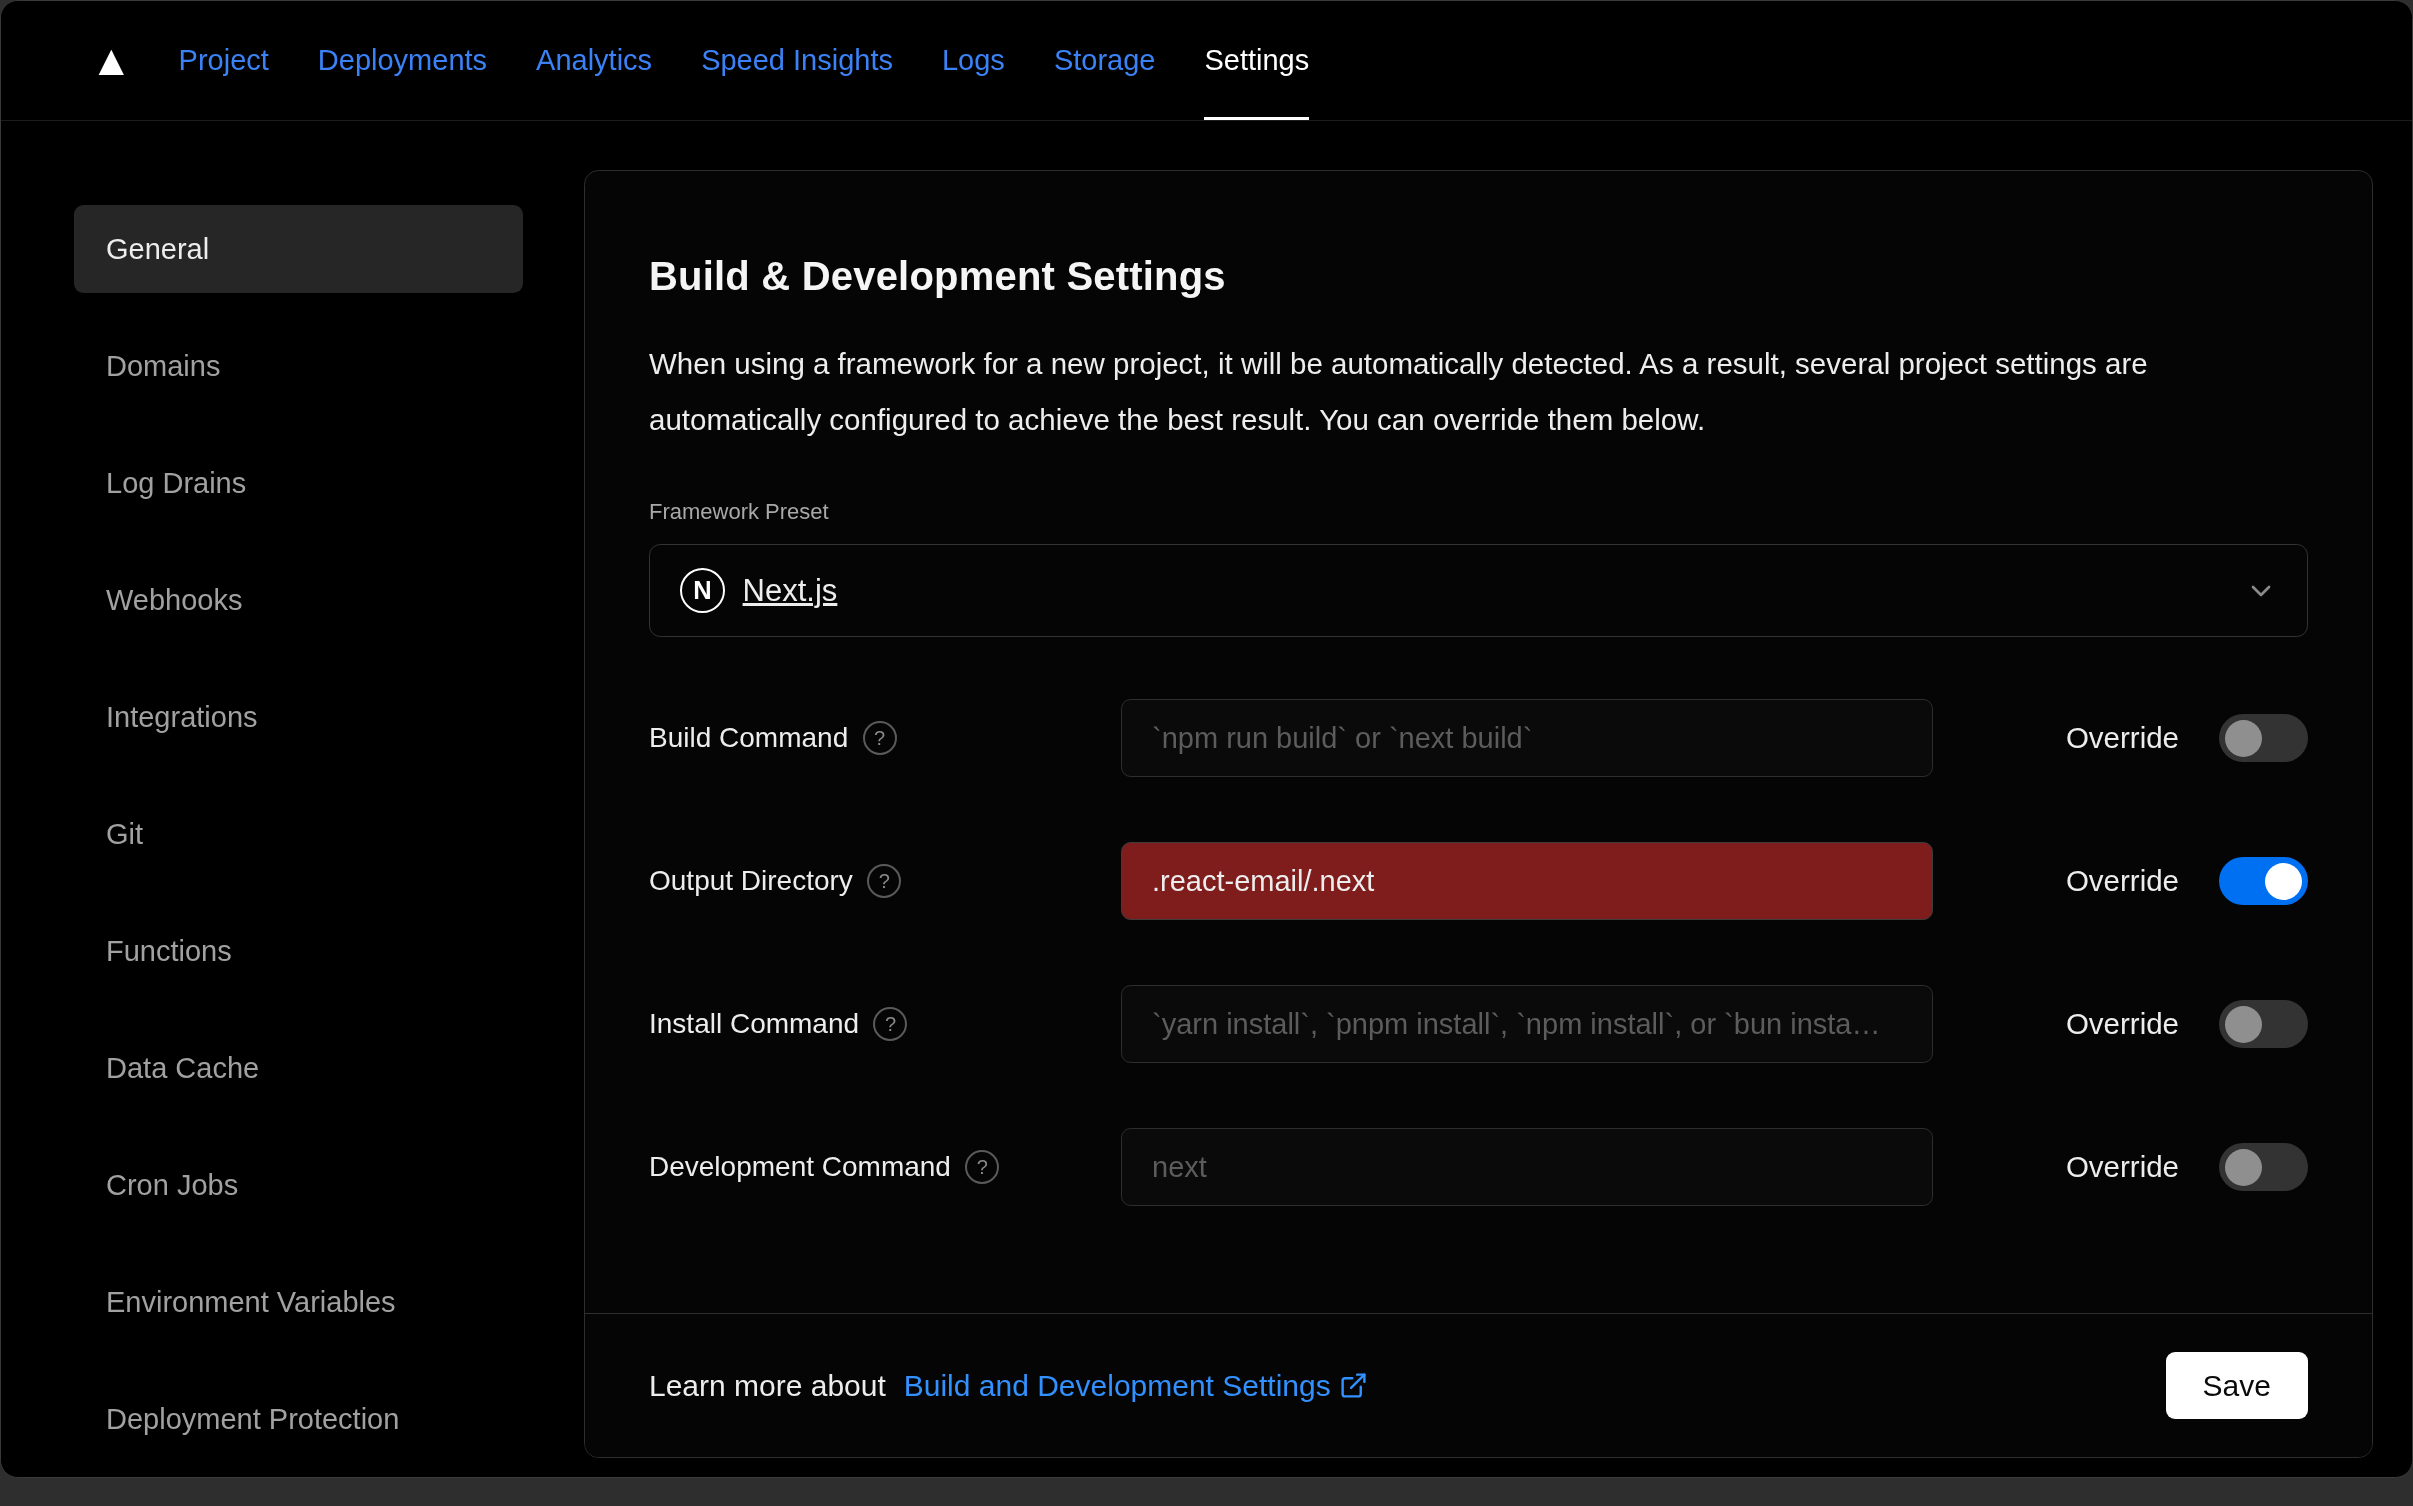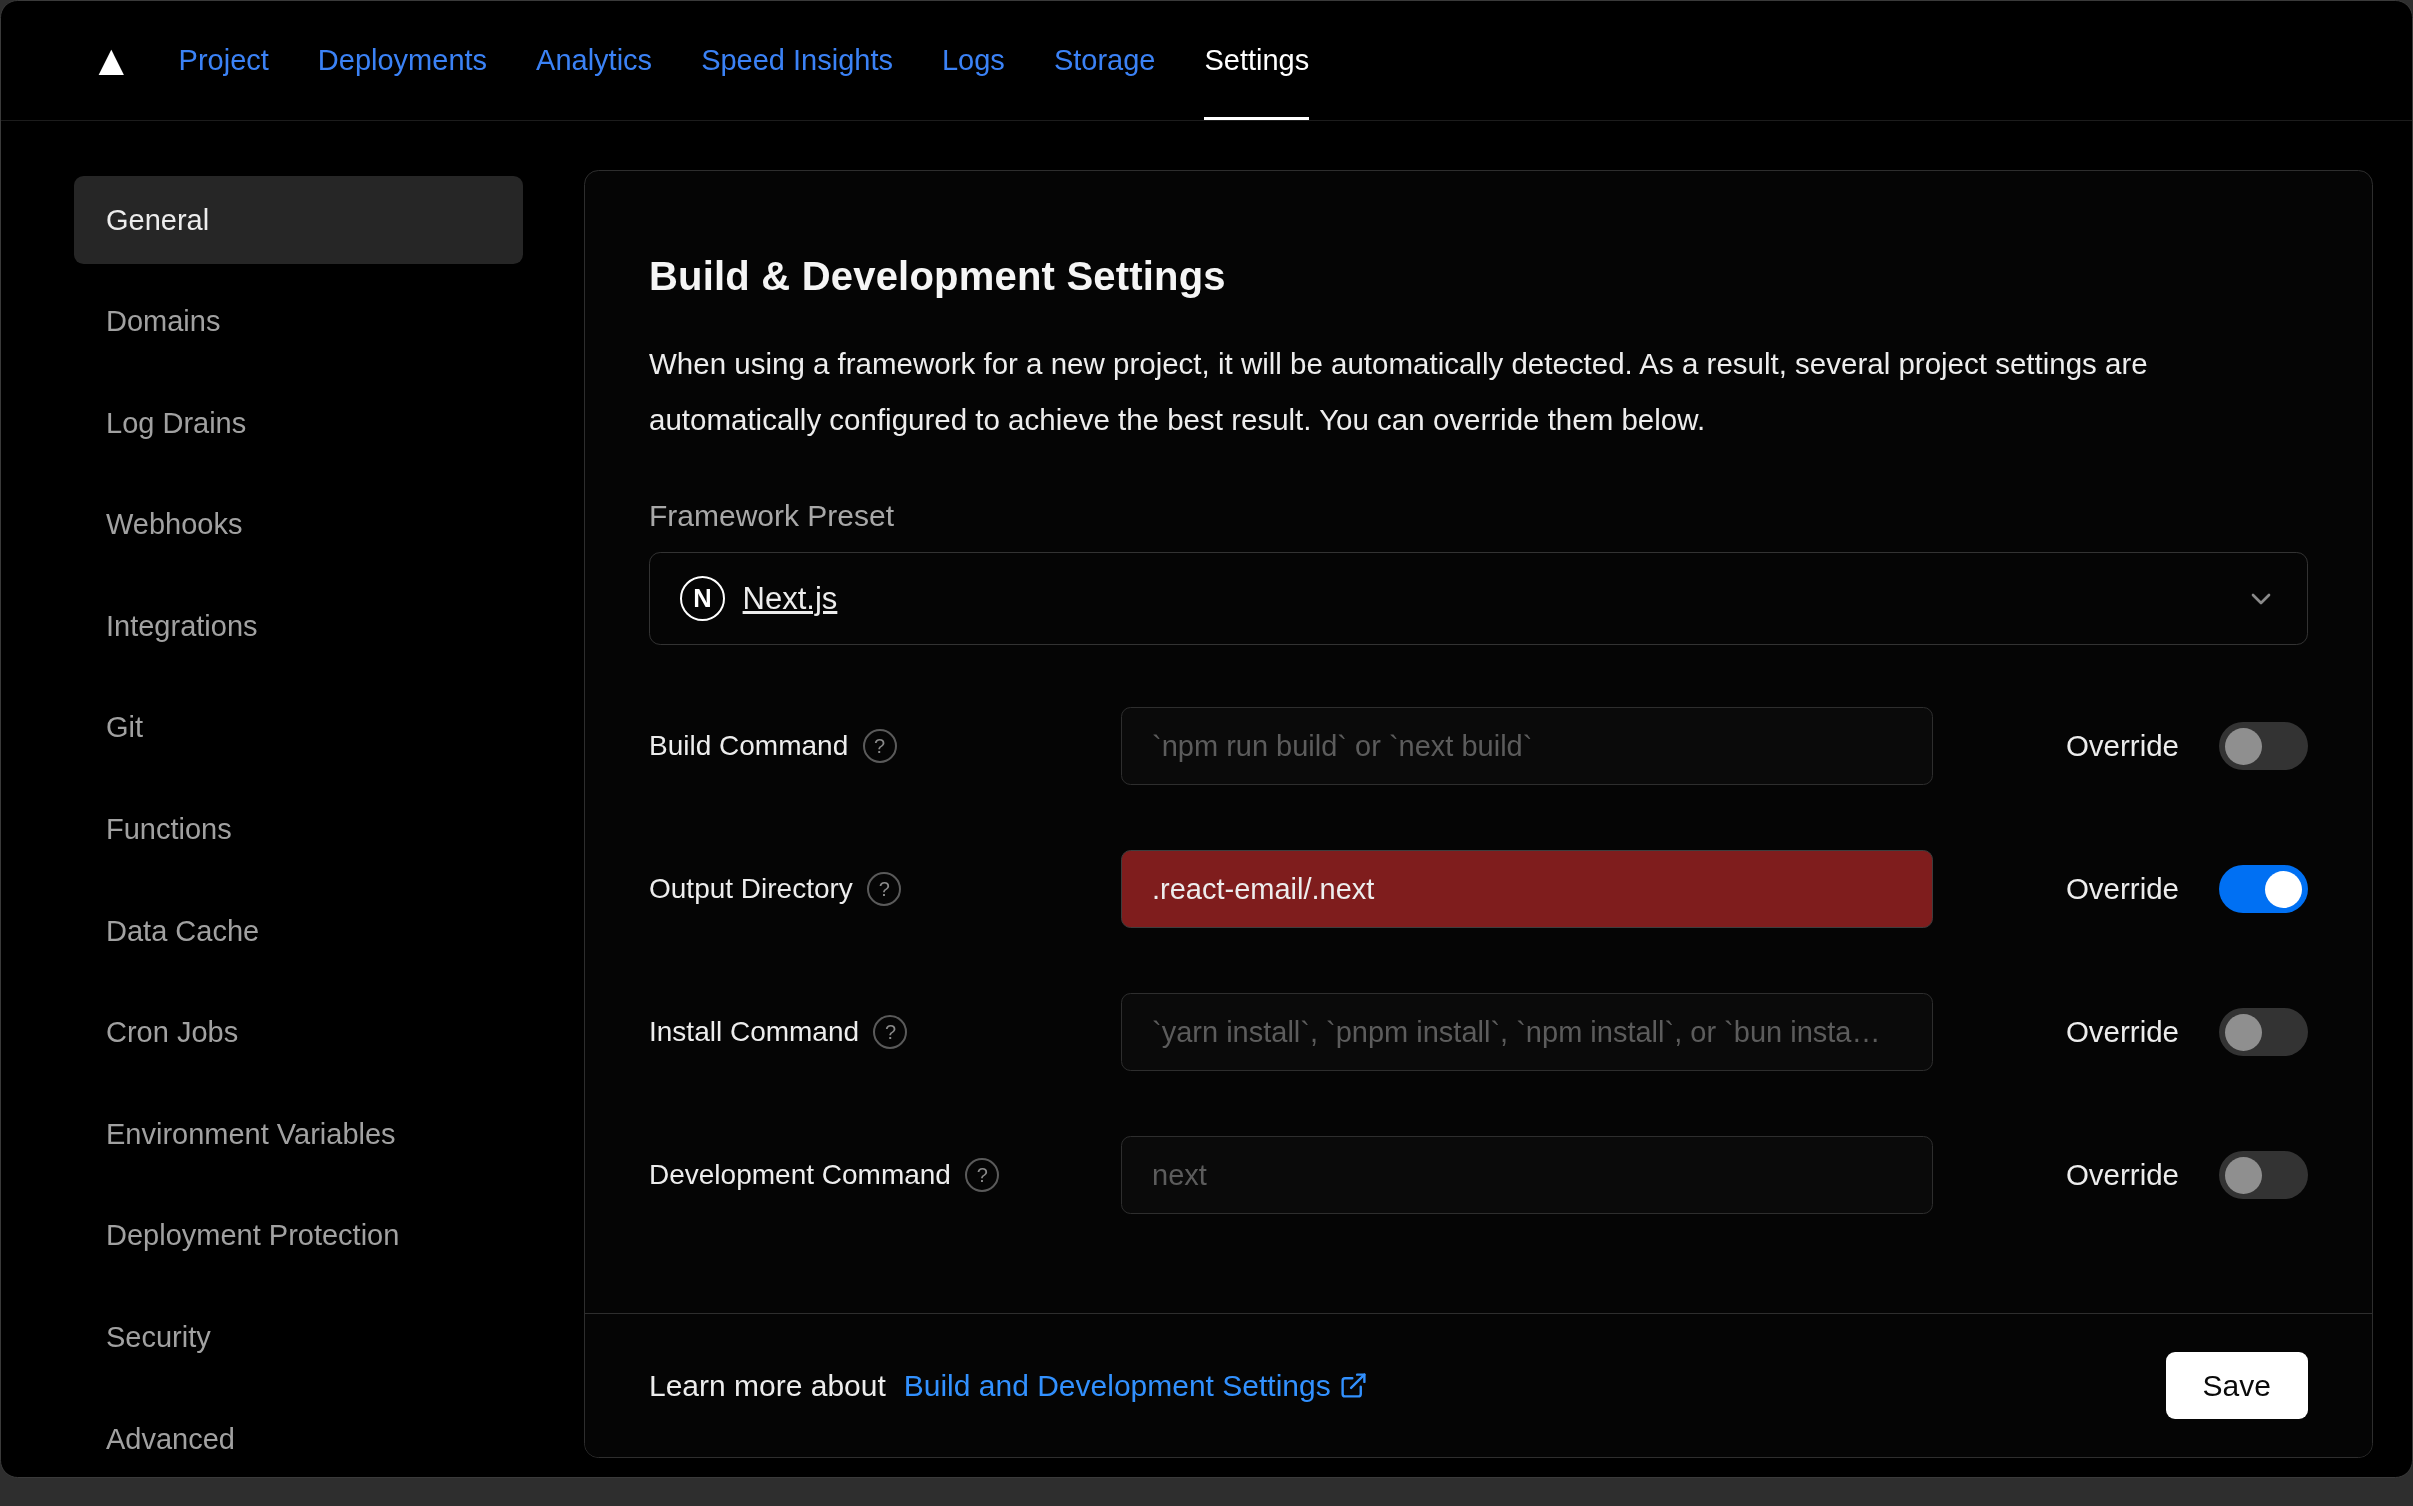--- a/index.html
+++ b/index.html
@@ -31,32 +31,33 @@
   }
   .tab.active { color:#fff; border-bottom:3.2px solid #fff; padding-top:3.2px; }
   
   .sidebar {
     position:absolute; left:73px; top:175px; width:449px;
   }
   .side-item {
     height:88px; display:flex; align-items:center; padding-left:32px;
     font-size:29px; color:#a1a1a1; border-radius:9.6px; margin-bottom:13.6px;
     cursor:pointer;
+    margin-top:29px;
   }
   .side-item.active { background:#262626; color:#ededed; }
   
   .card {
     position:absolute; left:583px; top:169px; width:1789px; height:1288px;
     border:0.8px solid #2e2e2e; border-radius:14.4px; background:#050505;
     display:flex; flex-direction:column; overflow:hidden;
   }
   .card-body { padding:0 64px; flex:1; }
   .card-title { margin-top:83px; font-size:40px; font-weight:700; color:#f5f5f5; letter-spacing:0.2px; }
   .card-desc  { margin-top:37px; font-size:29.5px; line-height:56px; color:#ededed; max-width:1668px; }
-  .field-label { margin-top:51px; font-size:30px; color:#a8a8a8; }
+  .field-label { margin-top:51px; font-size:22px; color:#a8a8a8; }
   .select {
     margin-top:19px; height:93px; border:0.8px solid #333; border-radius:11.2px;
     display:flex; align-items:center; padding:0 30px; gap:17.6px; background:#050505;
     cursor:pointer;
   }
   .nextjs-circle {
     width:45px; height:45px; border:2.4px solid #fff; border-radius:50%;
     display:flex; align-items:center; justify-content:center;
     font-size:25.5px; font-weight:700; color:#fff;
   }

